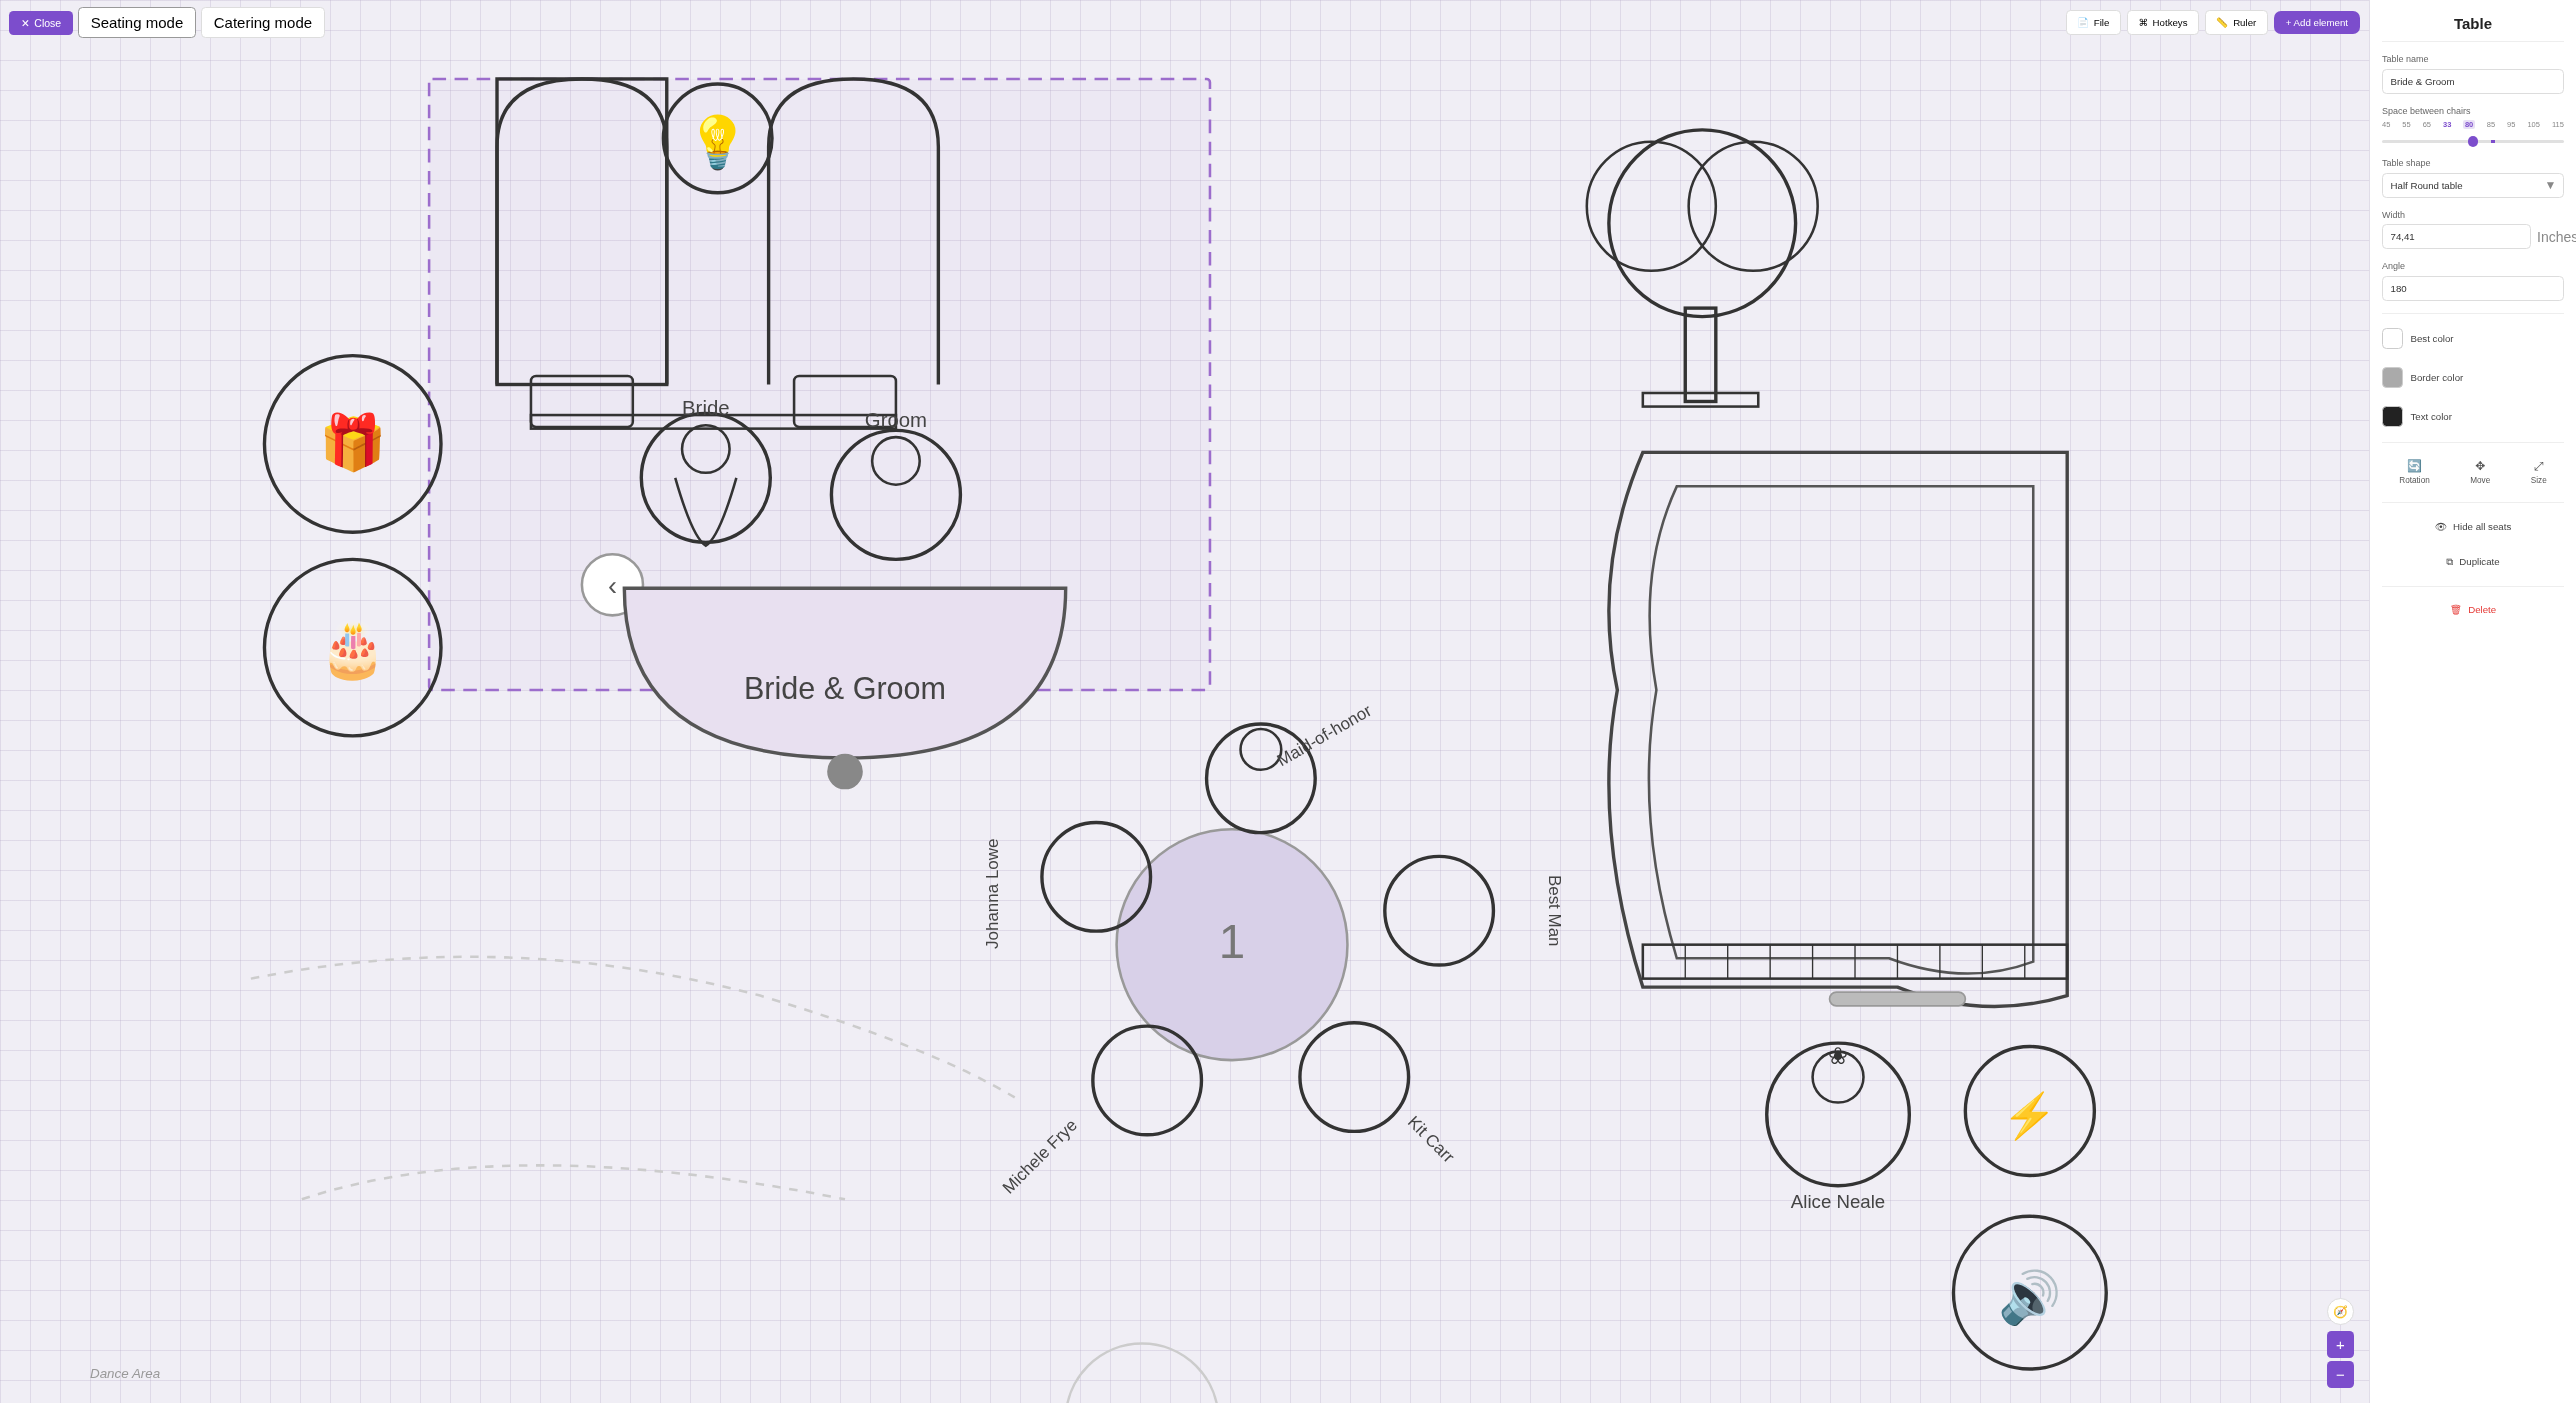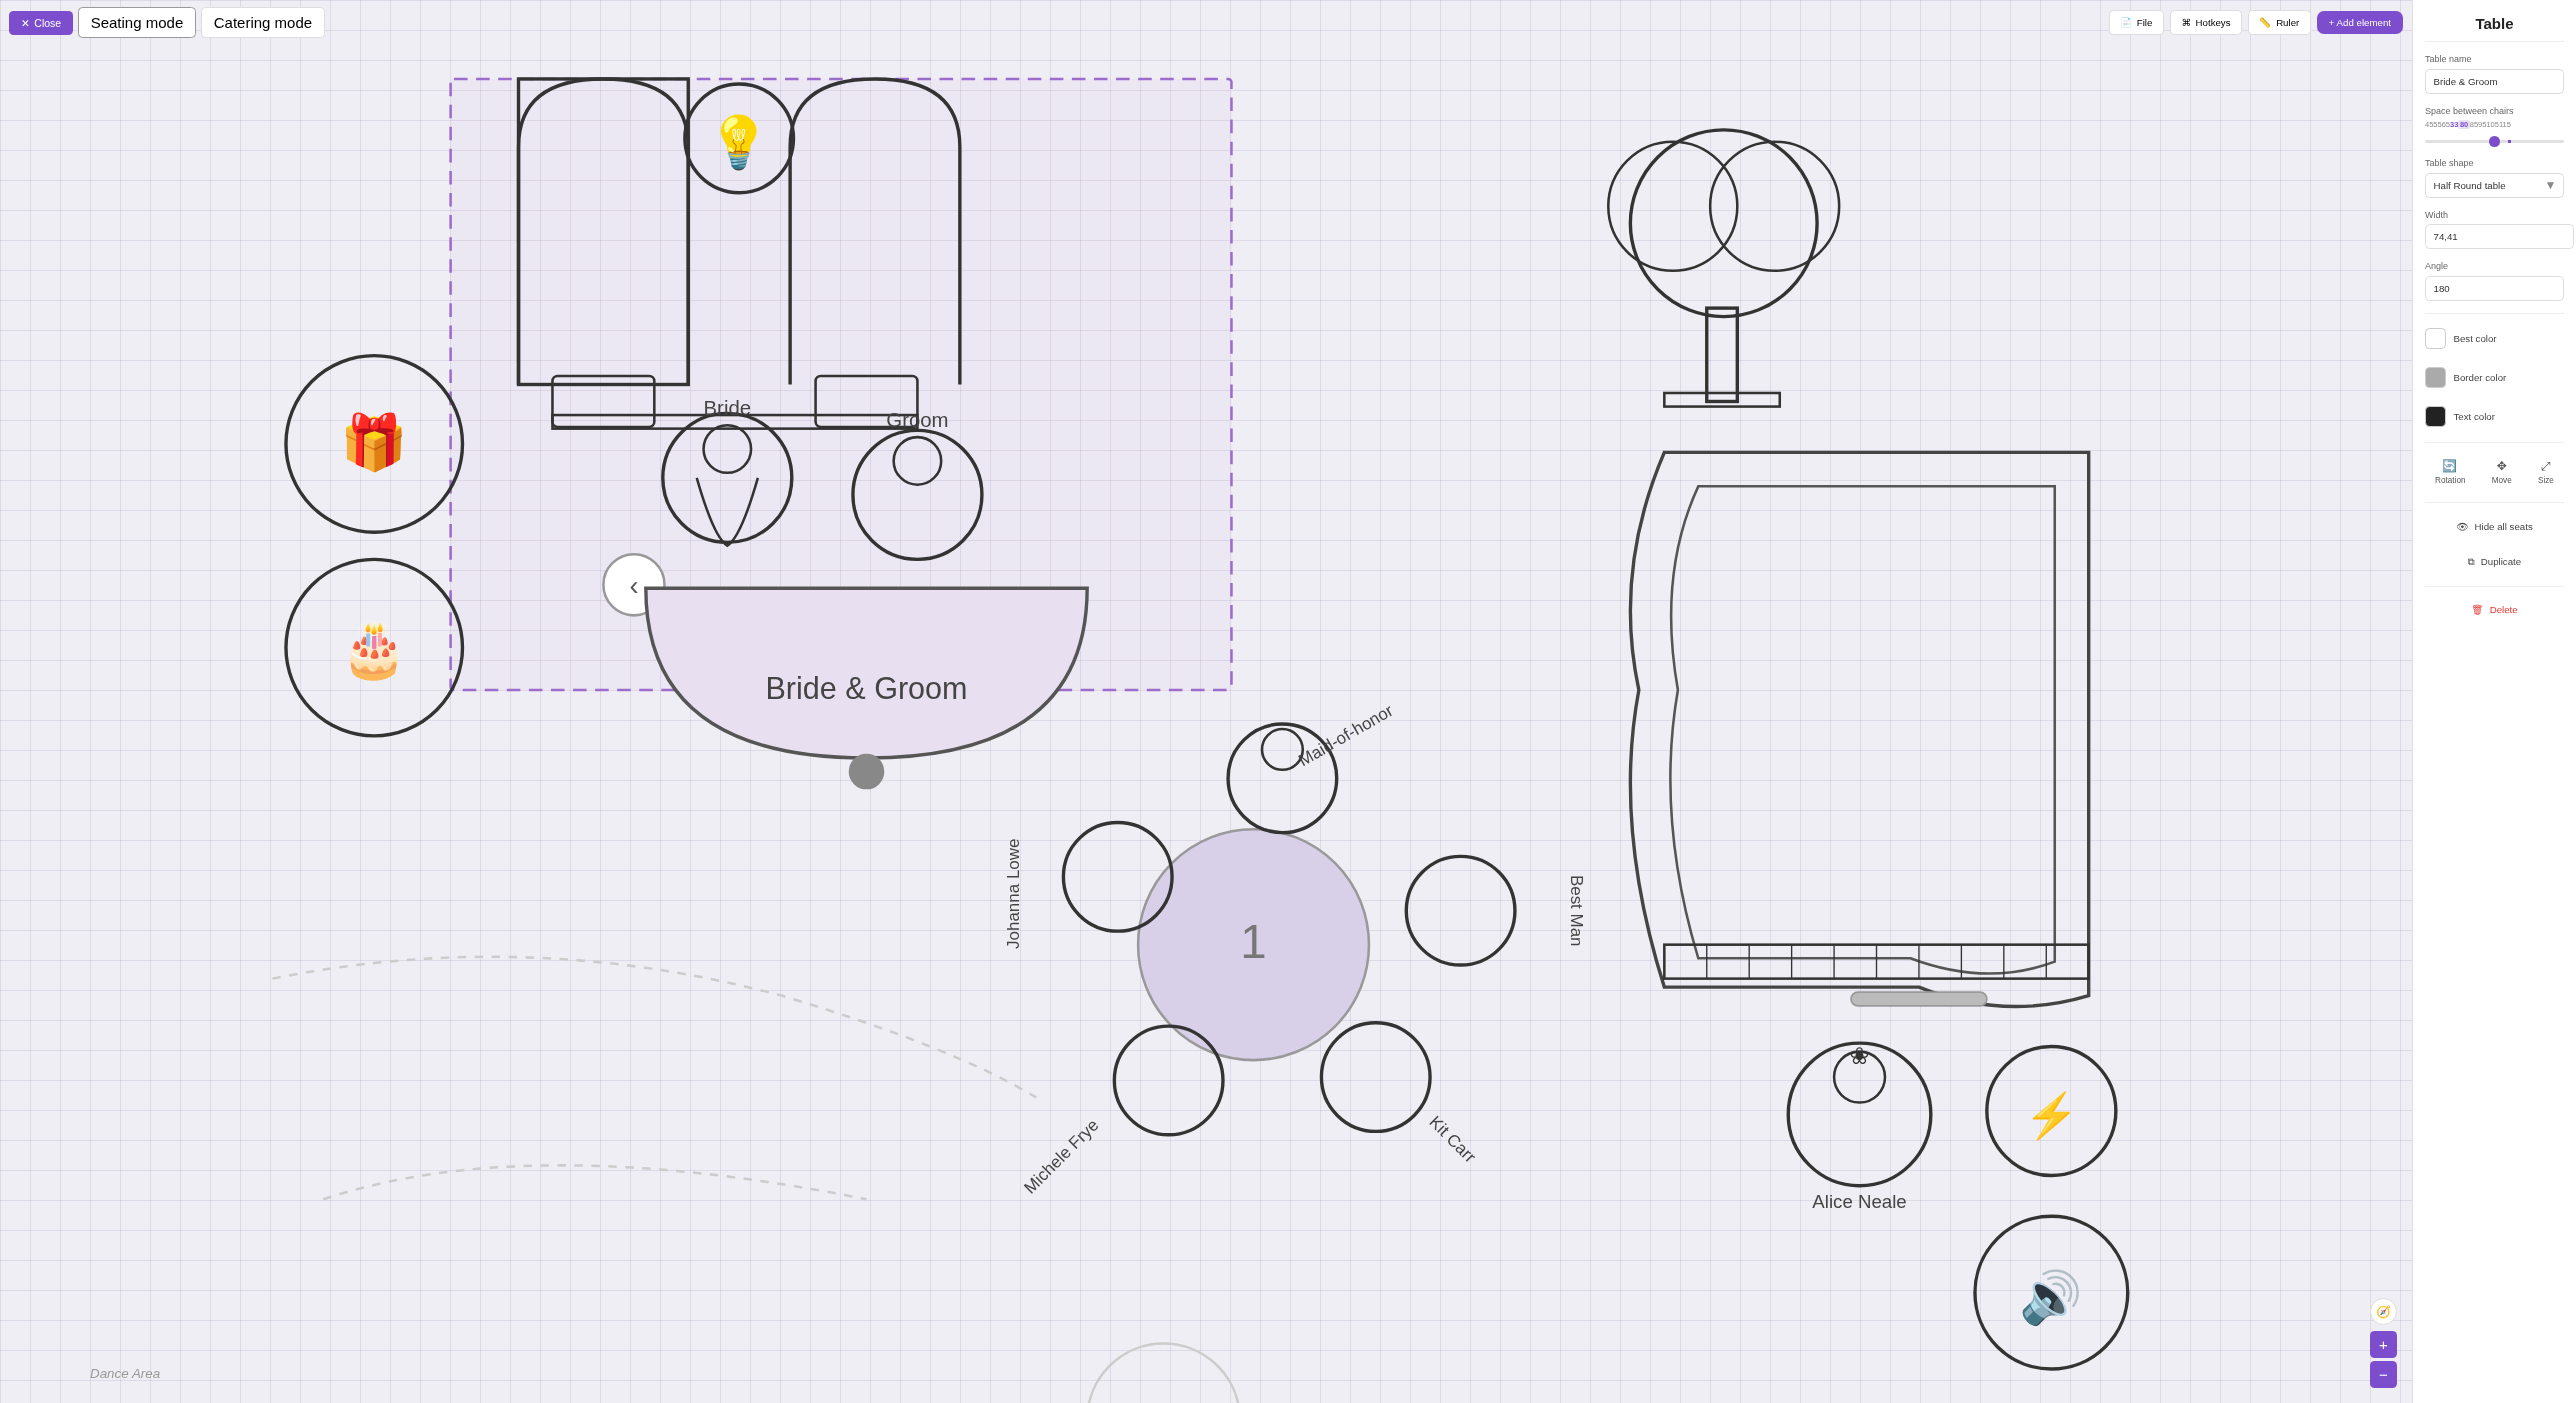--- a/index.html
+++ b/index.html
@@ -141,21 +141,21 @@
       font-size: 12px;
       cursor: pointer;
       display: flex;
       align-items: center;
       justify-content: center;
       margin-bottom: 3px;
     }
 
     
     .right-panel {
-      width: 164px;
+      width: 207px;
       background: white;
       border-left: 0.7px solid #e0dde8;
       overflow-y: auto;
       padding: 15px 12px;
       display: flex;
       flex-direction: column;
       gap: 12px;
     }
 
     .panel-title {
@@ -179,20 +179,21 @@
       border: 0.7px solid #ddd;
       border-radius: 4.5px;
       padding: 6px 7.5px;
       font-size: 9.7px;
       color: #333;
       background: white;
     }
 
     .slider-labels {
       display: flex;
+      justify-content: space-between;
       font-size: 7.5px;
       color: #888;
       margin-bottom: 3px;
     }
 
     .slider {
       width: 100%;
       height: 3px;
       background: linear-gradient(to right, #e0e0e0 0%, #e0e0e0 60%, #7c4dcc 60%, #7c4dcc 62%, #e0e0e0 62%);
       border-radius: 1.5px;

